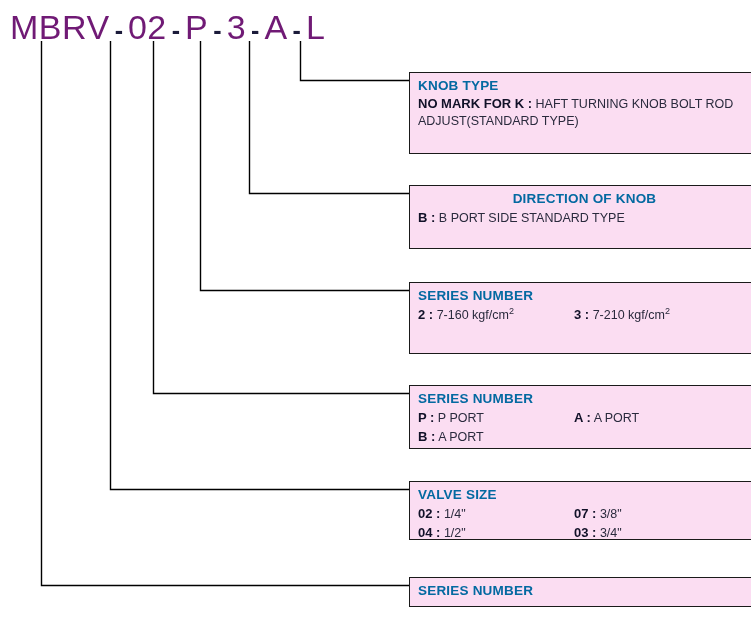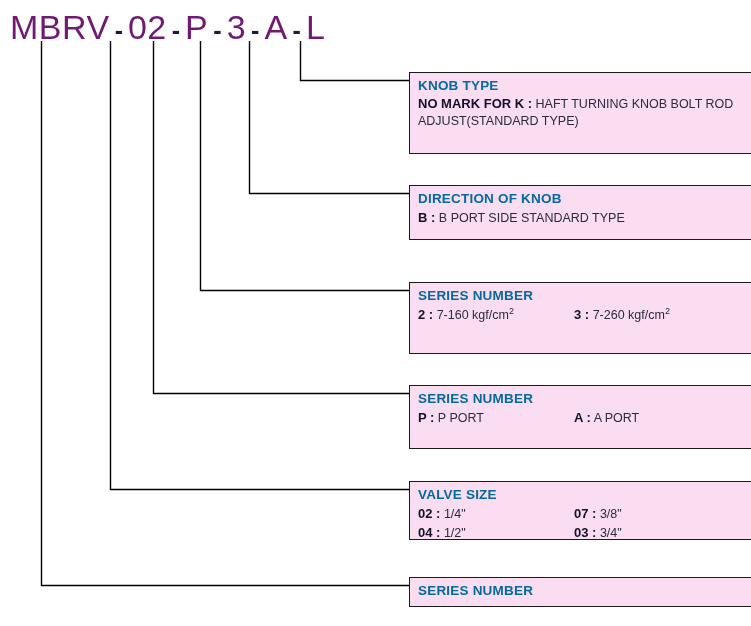--- a/index.html
+++ b/index.html
@@ -136,45 +136,48 @@
     <path d="M153.5 41 L153.5 393.5 L409 393.5"></path>
     <path d="M110.5 41 L110.5 489.5 L409 489.5"></path>
     <path d="M41.5 41 L41.5 585.5 L409 585.5"></path>
   </svg>
 
   <div class="callout" style="top:72px; height:82px;">
     <div class="callout-title">KNOB TYPE</div>
     <div class="flow"><b>NO MARK FOR K :</b><span> HAFT TURNING KNOB BOLT ROD ADJUST(STANDARD TYPE)</span></div>
   </div>
 
-  <div class="callout" style="top:185px; height:55px;">
+  <div class="callout" style="top:185px; height:64px;text-align:center;">
     <div class="callout-title">DIRECTION OF KNOB</div>
     <div class="opt-grid">
       <div class="opt-row">
         <span class="opt col1"><b>B :</b><span> B PORT SIDE STANDARD TYPE</span></span>
       </div>
     </div>
   </div>
 
   <div class="callout" style="top:282px; height:72px;">
     <div class="callout-title">SERIES NUMBER</div>
     <div class="opt-grid">
       <div class="opt-row">
         <span class="opt col1"><b>2 :</b><span> 7-160 kgf/cm</span><sup>2</sup></span>
-        <span class="opt col2"><b>3 :</b><span> 7-260 kgf/cm</span><sup>2</sup></span>
+        <span class="opt col2"><b>3 :</b><span> 7-210 kgf/cm</span><sup>2</sup></span>
       </div>
     </div>
   </div>
 
   <div class="callout" style="top:385px; height:64px;">
     <div class="callout-title">SERIES NUMBER</div>
     <div class="opt-grid">
       <div class="opt-row">
         <span class="opt col1"><b>P :</b><span> P PORT</span></span>
         <span class="opt col2"><b>A :</b><span> A PORT</span></span>
+      </div>
+      <div class="opt-row">
+        <span class="opt col1"><b>B :</b><span> A PORT</span></span>
       </div>
     </div>
   </div>
 
   <div class="callout" style="top:481px; height:59px;">
     <div class="callout-title">VALVE SIZE</div>
     <div class="opt-grid">
       <div class="opt-row">
         <span class="opt col1"><b>02 :</b><span> 1/4"</span></span>
         <span class="opt col2"><b>07 :</b><span> 3/8"</span></span>

